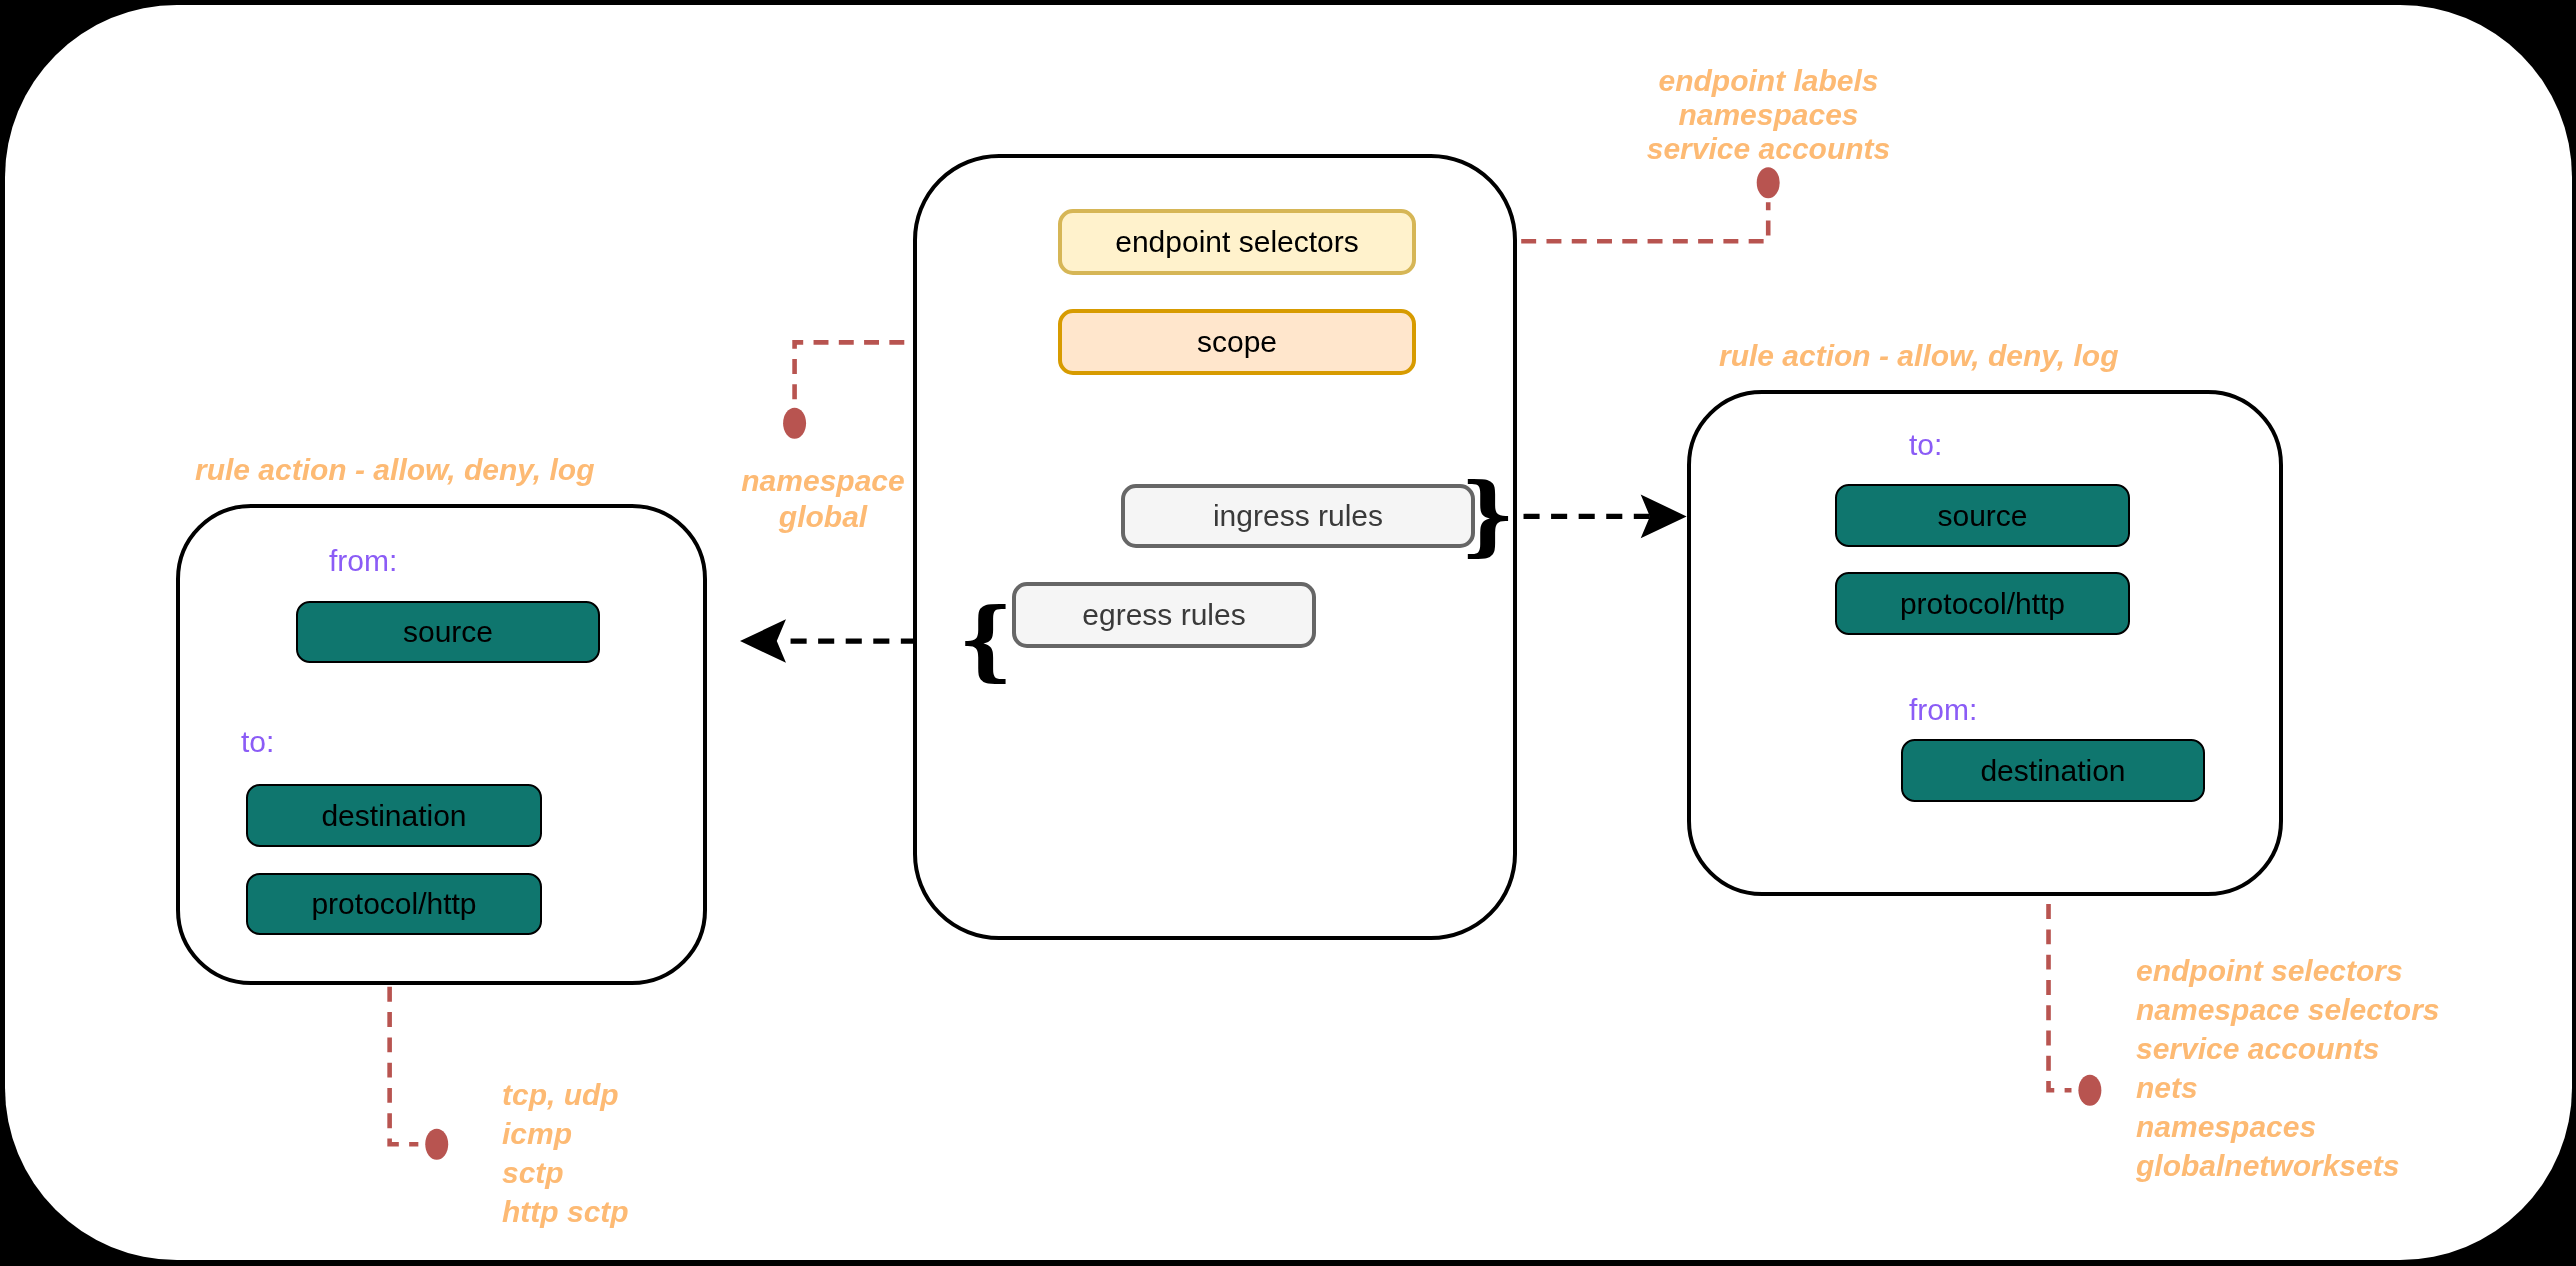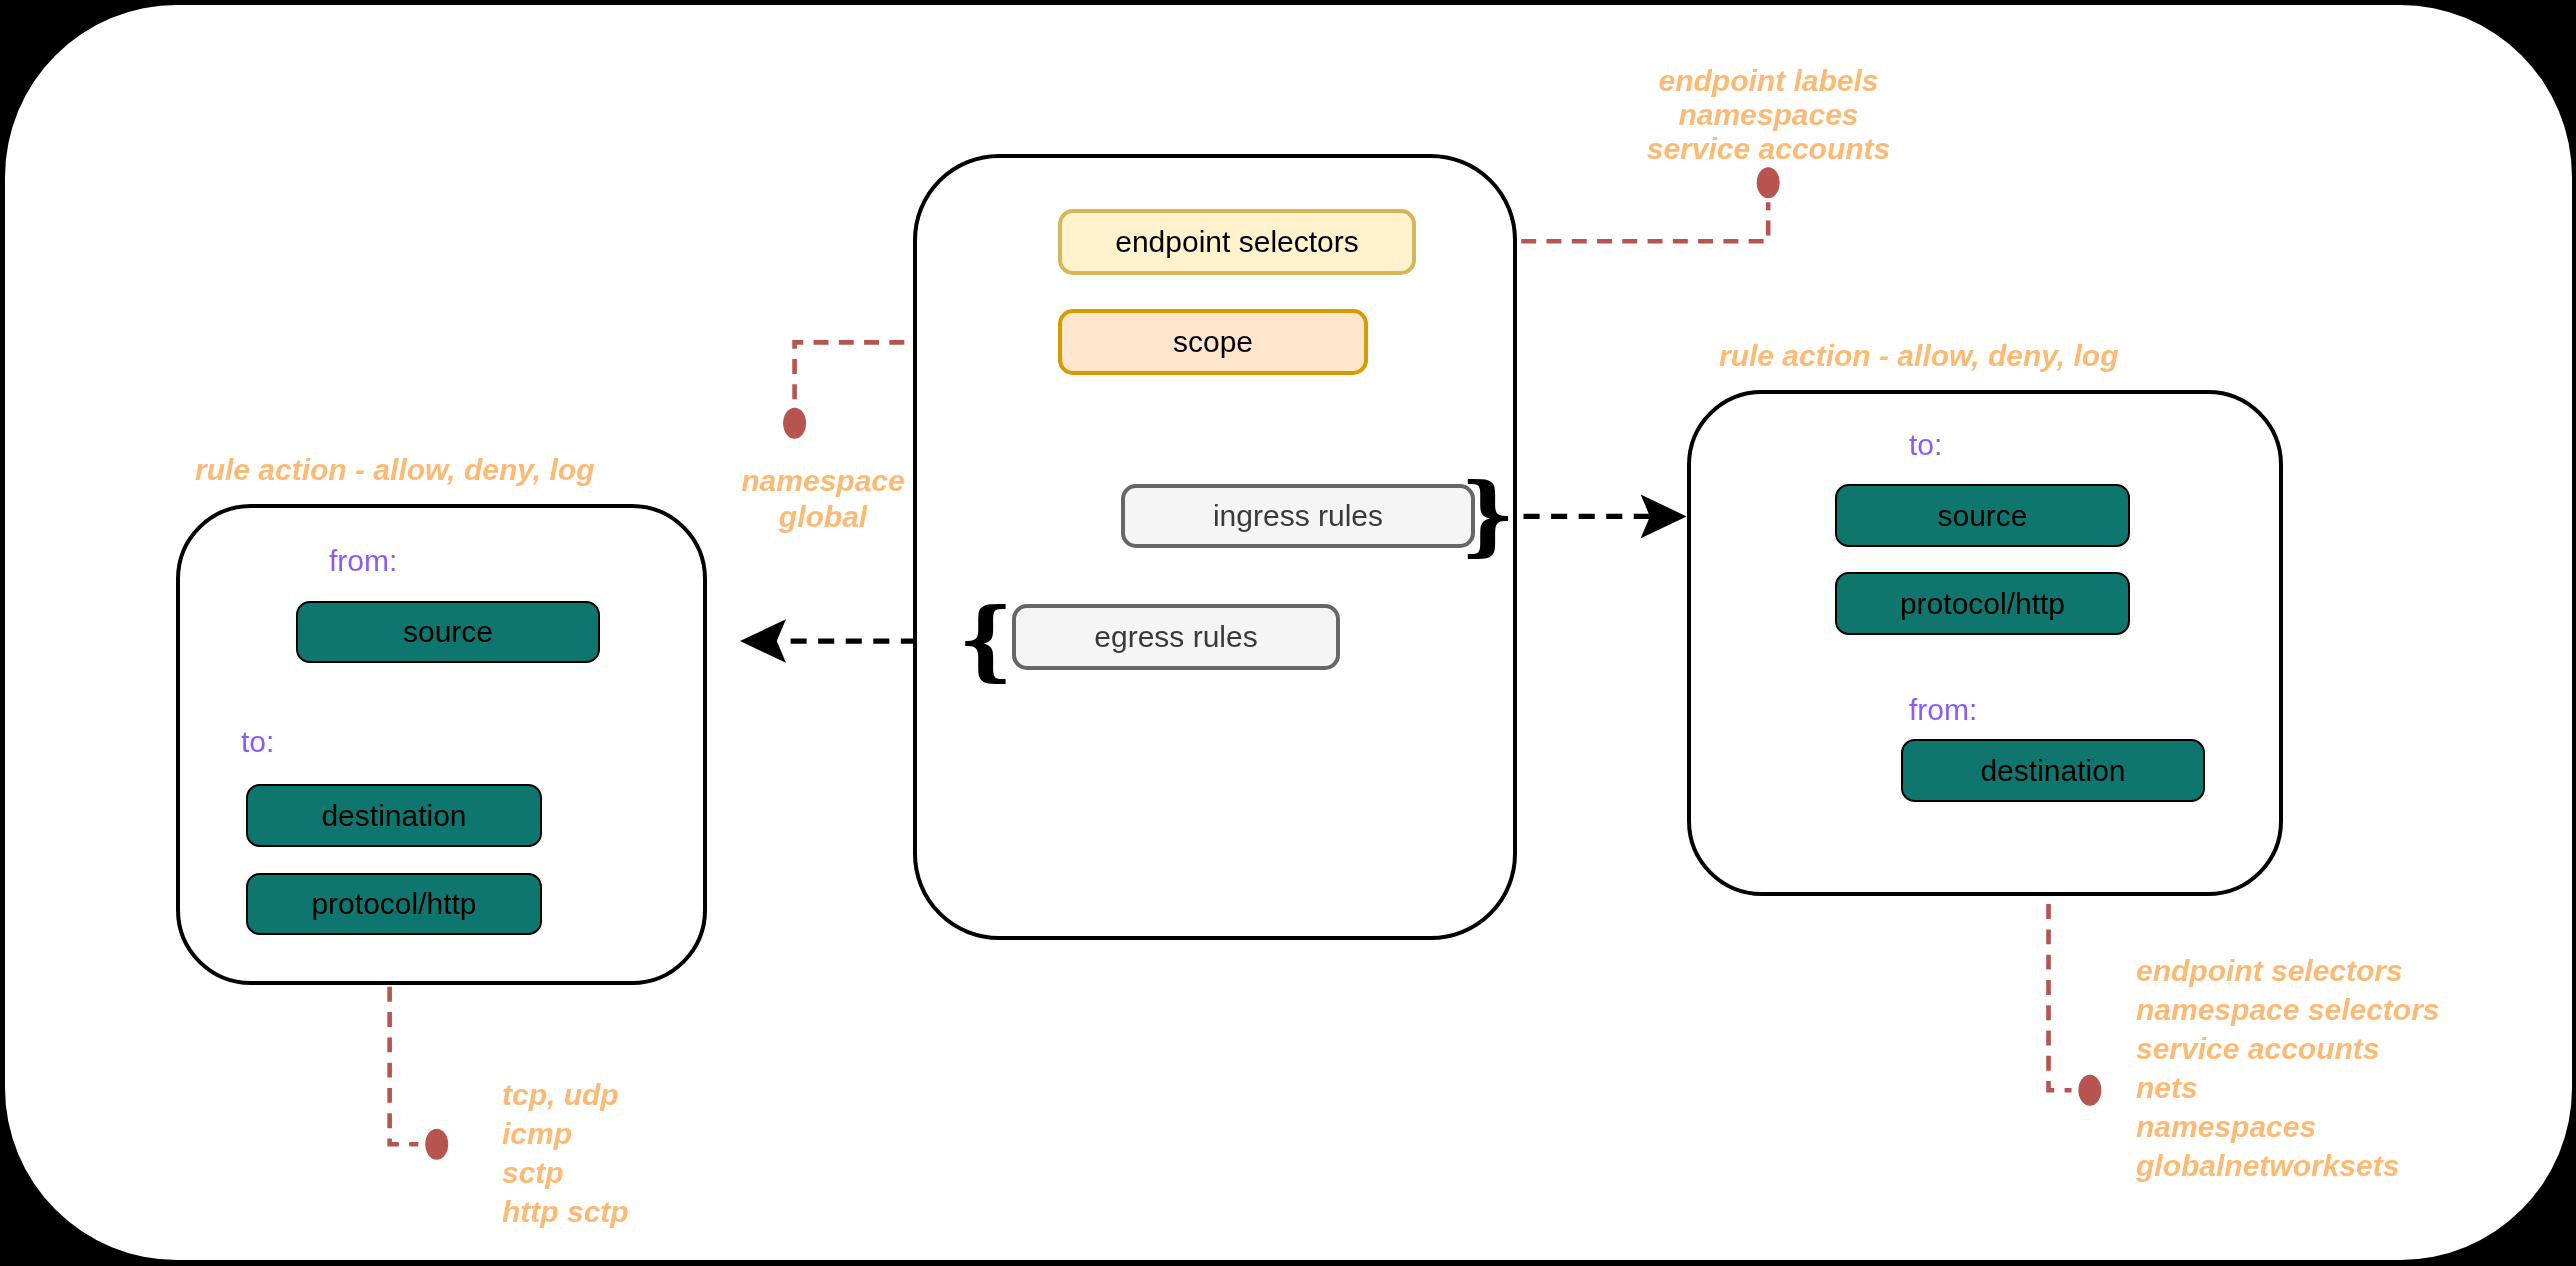--- a/index.html
+++ b/index.html
@@ -8,24 +8,24 @@
   .panel{position:absolute;left:4.6px;top:4.6px;width:2567px;height:1255px;background:#fff;
          border-radius:172px;}
   .container{position:absolute;box-sizing:border-box;background:#fff;border:4.6px solid #000;}
   .central{left:913px;top:154px;width:604px;height:786px;border-radius:86px;}
   .rulebox{border-radius:75px;}
   .left-rule{left:176px;top:504px;width:531px;height:481px;}
   .right-rule{left:1687px;top:390px;width:596px;height:506px;}
   .box{position:absolute;box-sizing:border-box;display:flex;align-items:center;justify-content:center;
        font-size:30px;color:#000;border-radius:15px;white-space:nowrap;}
   .yellow{left:1058px;top:209px;width:358px;height:66px;background:#FFF2CC;border:4px solid #D6B656;}
-  .orange{left:1058px;top:309px;width:310px;height:66px;background:#FFE6CC;border:4.6px solid #D79B00;}
+  .orange{left:1058px;top:309px;width:358px;height:66px;background:#FFE6CC;border:4.6px solid #D79B00;}
   .gray{background:#F5F5F5;border:4.6px solid #666666;color:#3a3a3a;}
   .ingress{left:1121px;top:484px;width:354px;height:64px;}
-  .egress{left:1012px;top:604px;width:328px;height:66px;}
+  .egress{left:1012px;top:582px;width:304px;height:66px;}
   .plain{background:#0f766e;border:2.9px solid #000;border-radius:13.8px;}
   .l-source{left:296px;top:601px;width:304px;height:62px;}
   .l-dest{left:246px;top:784px;width:296px;height:63px;}
   .l-proto{left:246px;top:873px;width:296px;height:62px;}
   .r-source{left:1835px;top:484px;width:295px;height:63px;}
   .r-proto{left:1835px;top:572px;width:295px;height:63px;}
   .r-dest{left:1901px;top:739px;width:304px;height:63px;}
   .field-label{position:absolute;font-size:30px;color:#8b5cf6;white-space:nowrap;}
   .lbl-l-from{left:329px;top:544px;}
   .lbl-l-to{left:241px;top:725px;}

